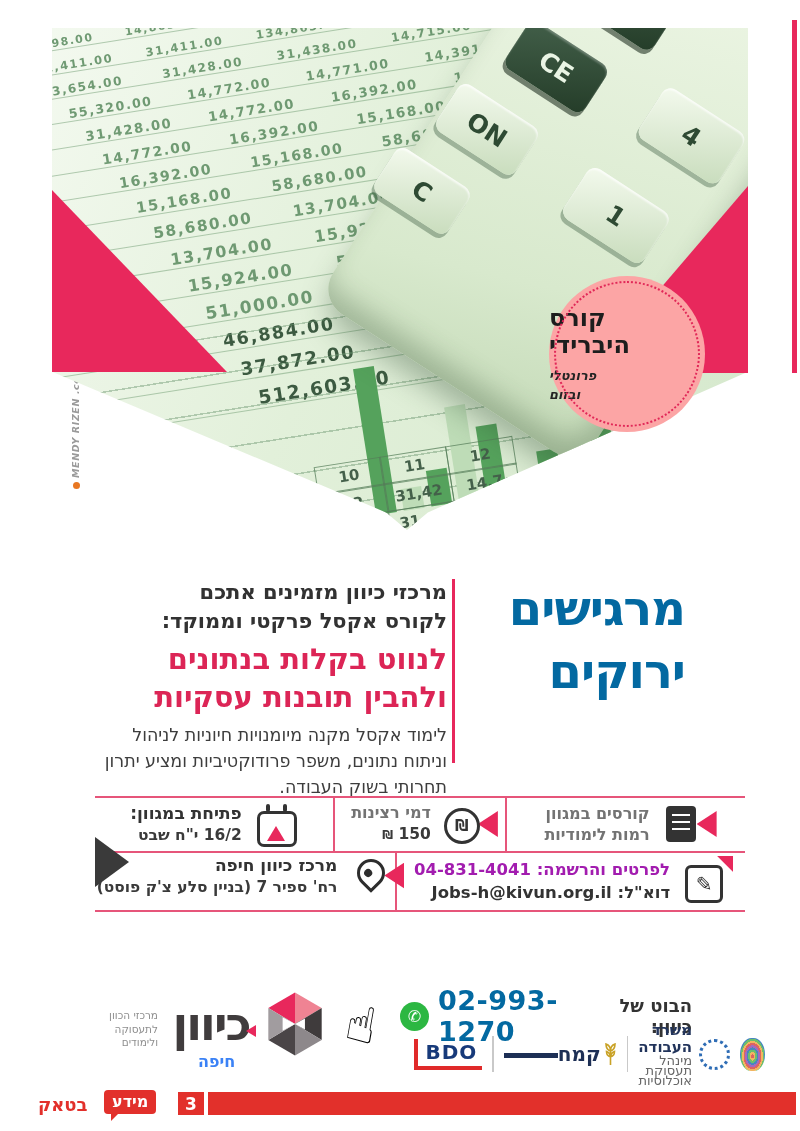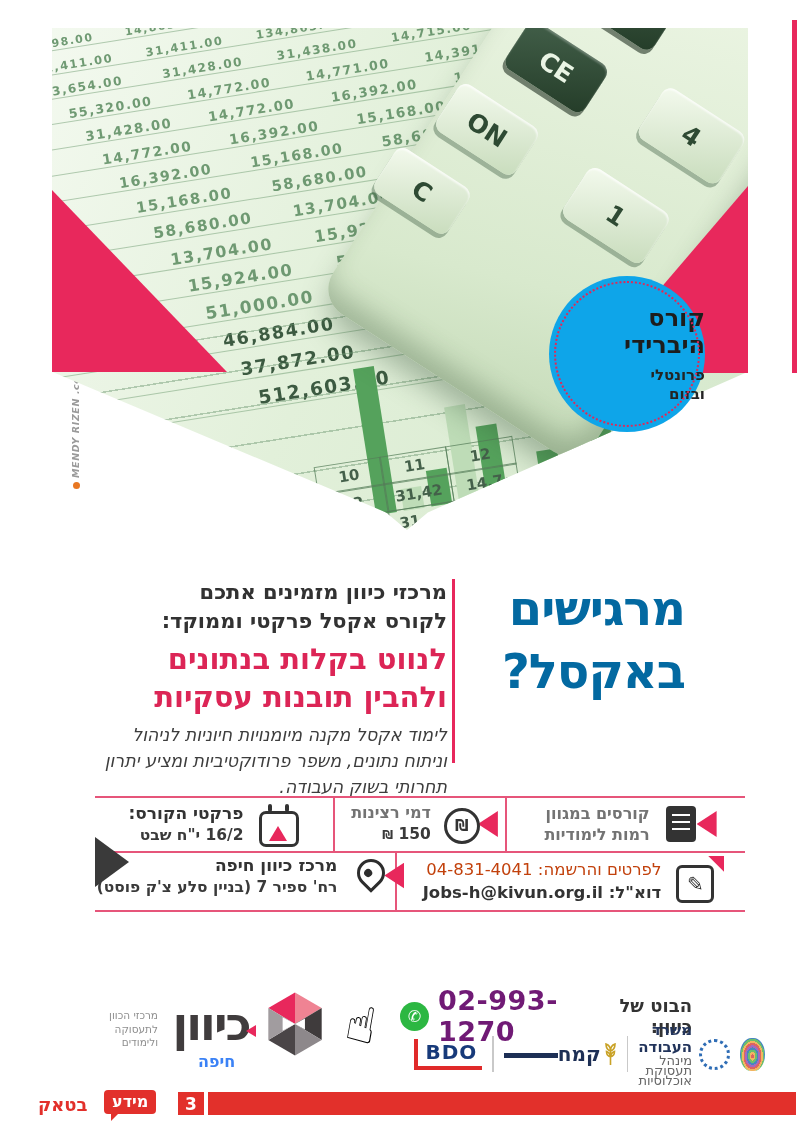--- a/index.html
+++ b/index.html
@@ -35,52 +35,52 @@
   .key.dark{background:linear-gradient(150deg,#43604a,#243c28);color:#e9f4e4;
     box-shadow:0 5px 0 rgba(18,35,20,.55),inset 0 2px 2px rgba(255,255,255,.25);}
   .key.light{background:linear-gradient(150deg,#f4faee,#c8dcbc);color:#2e4a33;
     box-shadow:0 5px 0 rgba(60,92,64,.4),inset 0 2px 2px rgba(255,255,255,.7);}
 
   .tri{background:#e8285c;z-index:2;}
   #tri-left{left:52px;top:190px;width:175px;height:182px;clip-path:polygon(0 0,100% 100%,0 100%);}
   #tri-right{left:588px;top:186px;width:160px;height:187px;clip-path:polygon(100% 0,100% 100%,0 100%);}
   #edge-line{left:792px;top:20px;width:5px;height:353px;background:#e8285c;z-index:2;}
 
-  #badge{left:549px;top:276px;width:156px;height:156px;background:#0ea5e9;border-radius:50%;z-index:3;
-    display:flex;flex-direction:column;align-items:flex-end;justify-content:center;text-align:center;}
+  #badge{left:549px;top:276px;width:156px;height:156px;background:#fca5a5;border-radius:50%;z-index:3;
+    display:flex;flex-direction:column;align-items:flex-start;justify-content:center;text-align:center;}
   #badge::before{content:"";position:absolute;inset:5px;border:2.5px dotted #e12858;border-radius:50%;}
   .badge-b{font-size:24px;font-weight:800;color:#1d1d1d;line-height:27px;}
-  .badge-s{font-size:15px;font-weight:600;color:#242424;line-height:19px;}
+  .badge-s{font-size:13px;font-weight:600;color:#242424;line-height:19px;font-style:italic;}
   .badge-gap{height:7px;}
 
   #credit{left:70px;top:489px;transform:rotate(-90deg);transform-origin:0 0;white-space:nowrap;
     font-size:9.5px;font-style:italic;font-weight:600;color:#9a9a9a;letter-spacing:.6px;}
   .credit-dot{display:inline-block;width:7px;height:7px;border-radius:50%;background:#e87722;
     margin-right:4px;vertical-align:middle;}
 
   
   #headline{left:440px;top:577px;width:245px;direction:rtl;text-align:right;
     color:#0369a1;font-weight:800;font-size:48px;line-height:63px;letter-spacing:-1px;}
   #vline{left:452px;top:579px;width:3px;height:184px;background:#e8285c;}
   #invite{left:95px;top:578px;width:352px;direction:rtl;text-align:right;
     font-size:21px;font-weight:800;color:#323232;line-height:29px;}
   #subhead{left:95px;top:640px;width:352px;direction:rtl;text-align:right;
     font-size:29px;font-weight:800;color:#dc2556;line-height:38px;}
   #bodytext{left:95px;top:722px;width:352px;direction:rtl;text-align:right;
-    font-size:17.5px;color:#3d3d3d;line-height:26px;font-style:italic;}
+    font-size:17.5px;color:#3d3d3d;line-height:26px;}
 
   
   .hline{left:95px;width:650px;height:2px;background:#e6557a;}
   .vdiv{width:2px;background:#e6557a;position:absolute;}
   .cell{position:absolute;display:flex;align-items:center;justify-content:center;gap:12px;direction:rtl;}
   .c-stack{display:flex;flex-direction:column;align-items:flex-start;text-align:right;}
   .c-title{font-weight:800;font-size:17px;color:#333;line-height:22px;}
   .c-line{font-weight:700;font-size:16px;color:#737373;line-height:21px;}
   .c-sub{font-size:15.5px;color:#3a3a3a;line-height:22px;font-weight:600;}
-  .reg1{color:#c2410c;font-weight:400;font-size:16.5px;line-height:23px;}
+  .reg1{color:#a21caf;font-weight:700;font-size:16.5px;line-height:23px;}
   .reg2{color:#333;font-weight:800;font-size:16.5px;line-height:23px;}
   .ltr{direction:ltr;unicode-bidi:isolate;display:inline-block;}
   #play-tri{left:95px;top:837px;width:0;height:0;z-index:2;
     border-top:25px solid transparent;border-bottom:25px solid transparent;border-left:34px solid #3a3a3a;}
 
   .micon{position:relative;width:44px;height:44px;flex:0 0 auto;}
   .beam{position:absolute;right:-11px;top:9px;width:20px;height:26px;background:#e8285c;
     clip-path:polygon(100% 0,100% 100%,0 50%);}
   .g-doc{position:absolute;left:4px;top:4px;width:30px;height:36px;background:#333;border-radius:4px;}
   .g-doc::after{content:"";position:absolute;left:6px;right:6px;top:8px;height:21px;
@@ -99,21 +99,21 @@
   .g-pin::after{content:"";position:absolute;left:5px;top:5px;width:8px;height:8px;border-radius:50%;background:#2d2d2d;}
   .g-pen{position:absolute;left:3px;top:6px;width:32px;height:32px;border:3px solid #333;border-radius:6px;
     background:#fff;display:flex;align-items:center;justify-content:center;
     font-size:20px;font-weight:700;color:#333;}
   .flag{position:absolute;right:-7px;top:-3px;width:16px;height:16px;background:#e8285c;
     clip-path:polygon(100% 0,100% 100%,0 0);}
 
   
   #botrow{left:400px;top:985px;width:292px;direction:rtl;display:flex;align-items:center;gap:9px;}
   .bot-label{font-size:18px;font-weight:800;color:#333;}
-  .bot-phone{font-size:27px;font-weight:800;color:#701a75;letter-spacing:.5px;}
+  .bot-phone{font-size:27px;font-weight:800;color:#0369a1;letter-spacing:.5px;}
   .wa{width:29px;height:29px;border-radius:50%;background:#2cb742;color:#fff;display:flex;
     align-items:center;justify-content:center;font-size:16px;flex:0 0 auto;}
   #logos{left:415px;top:1027px;width:350px;height:54px;direction:rtl;display:flex;
     align-items:center;gap:10px;}
   .sep{width:1.5px;height:36px;background:#c9c9c9;flex:0 0 auto;}
   .fp{width:25px;height:33px;flex:0 0 auto;border-radius:50%/55%;opacity:.9;
     background:repeating-radial-gradient(ellipse at 50% 55%,#d9534f 0 1.5px,#f0ad4e 1.5px 3px,#5cb85c 3px 4.5px,#337ab7 4.5px 6px,#9b59b6 6px 7.5px);}
   .min{display:flex;align-items:center;gap:7px;direction:rtl;}
   .min-circle{width:25px;height:25px;border:3.5px dotted #2f6db5;border-radius:50%;flex:0 0 auto;}
   .min-stack{display:flex;flex-direction:column;align-items:flex-start;text-align:right;}
@@ -218,21 +218,21 @@
     <div class="badge-s">פרונטלי</div>
     <div class="badge-s">ובזום</div>
   </div>
 
   <div class="abs" id="credit">
     <span class="credit-dot"></span><span>MENDY RIZEN .co.il</span>
   </div>
 
   <div class="abs" id="headline">
       <div>מרגישים</div>
-      <div>באקסל?</div>
+      <div>ירוקים</div>
     </div>
   <div class="abs" id="vline"></div>
   <div class="abs" id="invite">
     <div>מרכזי כיוון מזמינים אתכם</div>
     <div>לקורס אקסל פרקטי וממוקד:</div>
   </div>
   <div class="abs" id="subhead">
     <div>לנווט בקלות בנתונים</div>
     <div>ולהבין תובנות עסקיות</div>
   </div>
@@ -268,21 +268,21 @@
         <span>150</span> <span style="font-size:12px">₪</span>
       </div>
     </div>
   </div>
 
   <div class="cell abs" style="left:95px;top:797px;width:238px;height:54px">
     <div class="micon">
       <div class="g-cal"></div>
     </div>
     <div class="c-stack">
-      <div class="c-title">פרקטי הקורס:</div>
+      <div class="c-title">פתיחת במגוון:</div>
       <div class="c-sub">16/2 י"ח שבט</div>
     </div>
   </div>
 
   <div class="cell abs" style="left:395px;top:852px;width:350px;height:58px">
     <div class="micon">
       <div class="flag"></div>
       <div class="g-pen">✎</div>
     </div>
     <div class="c-stack">

